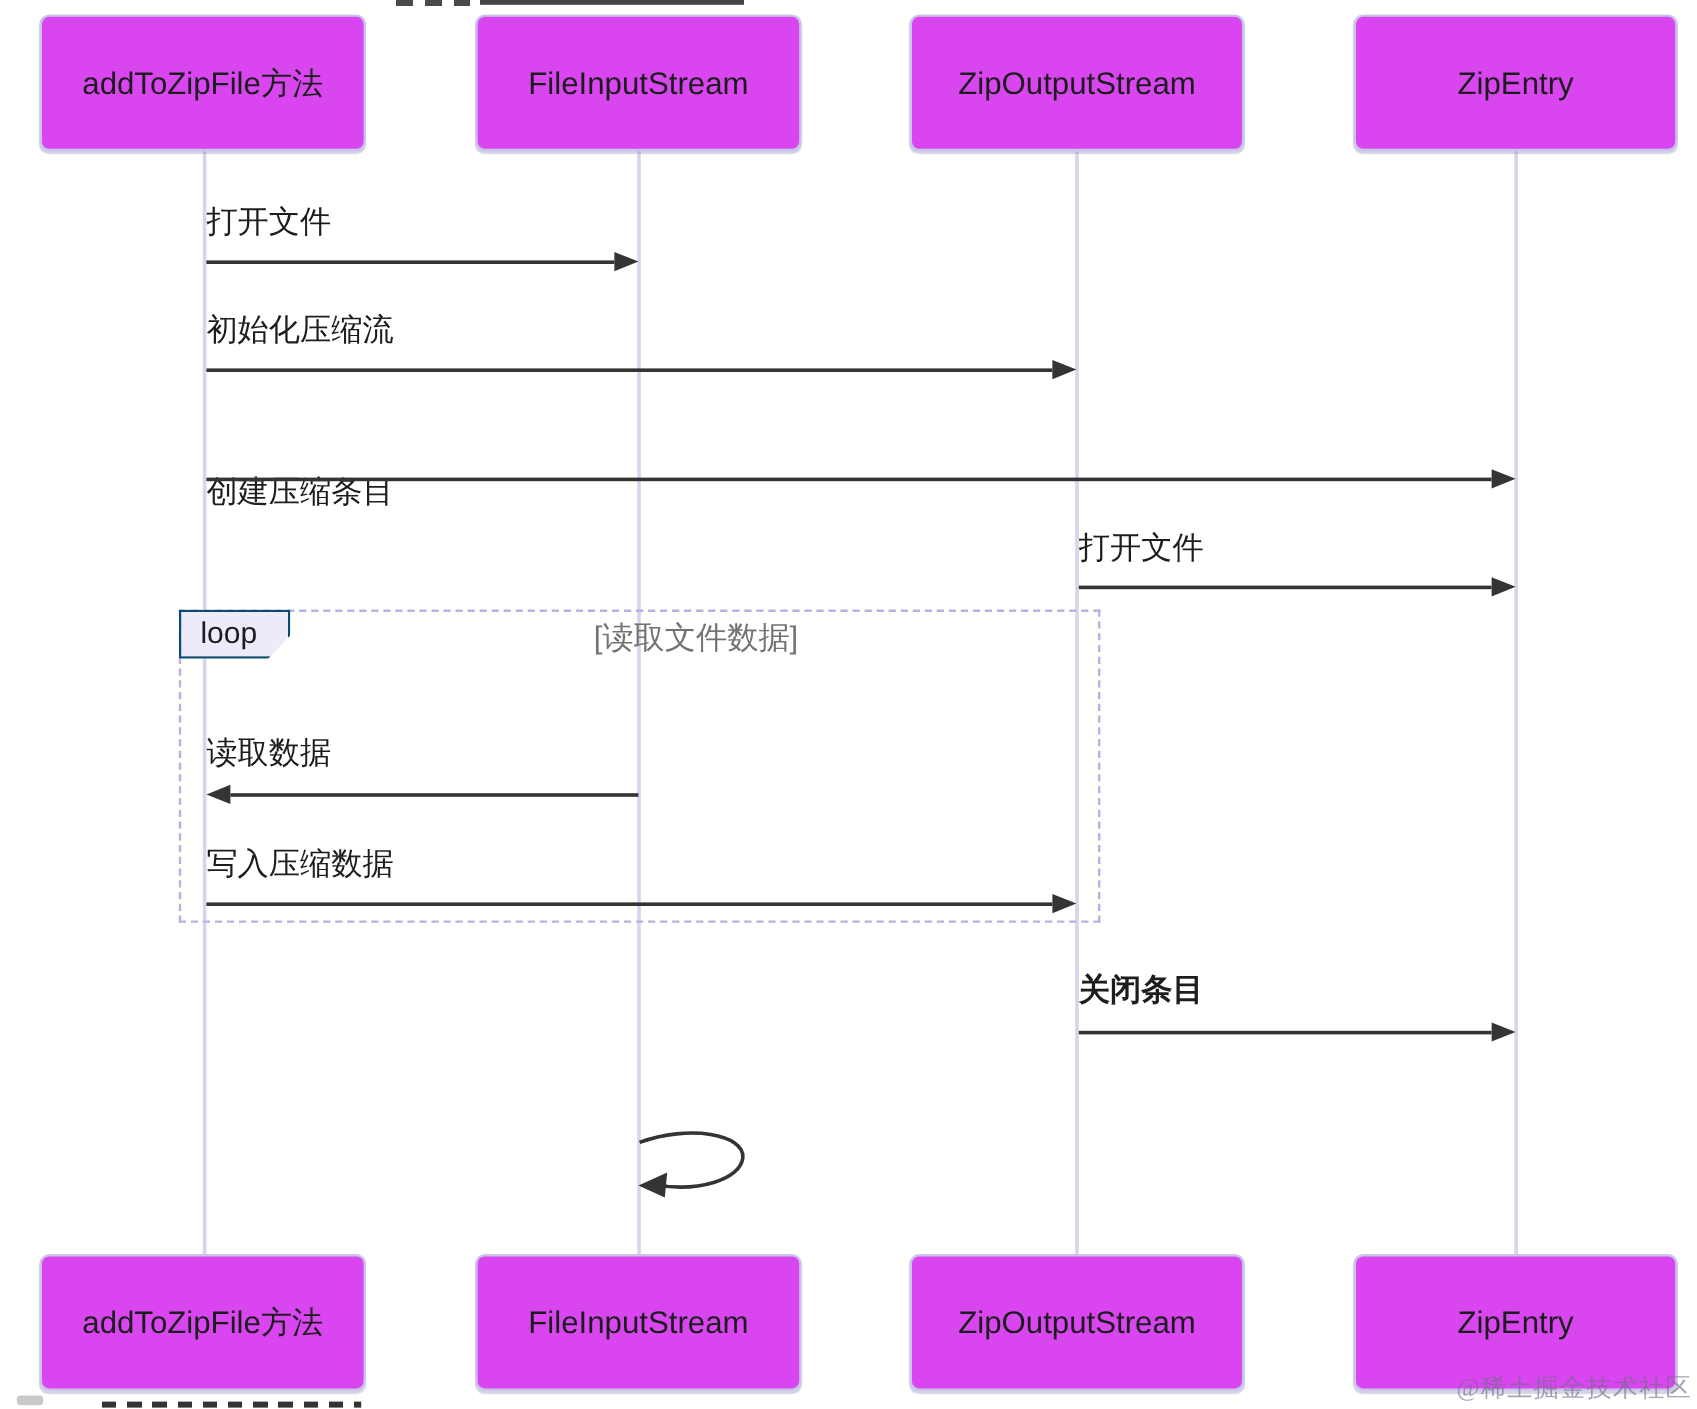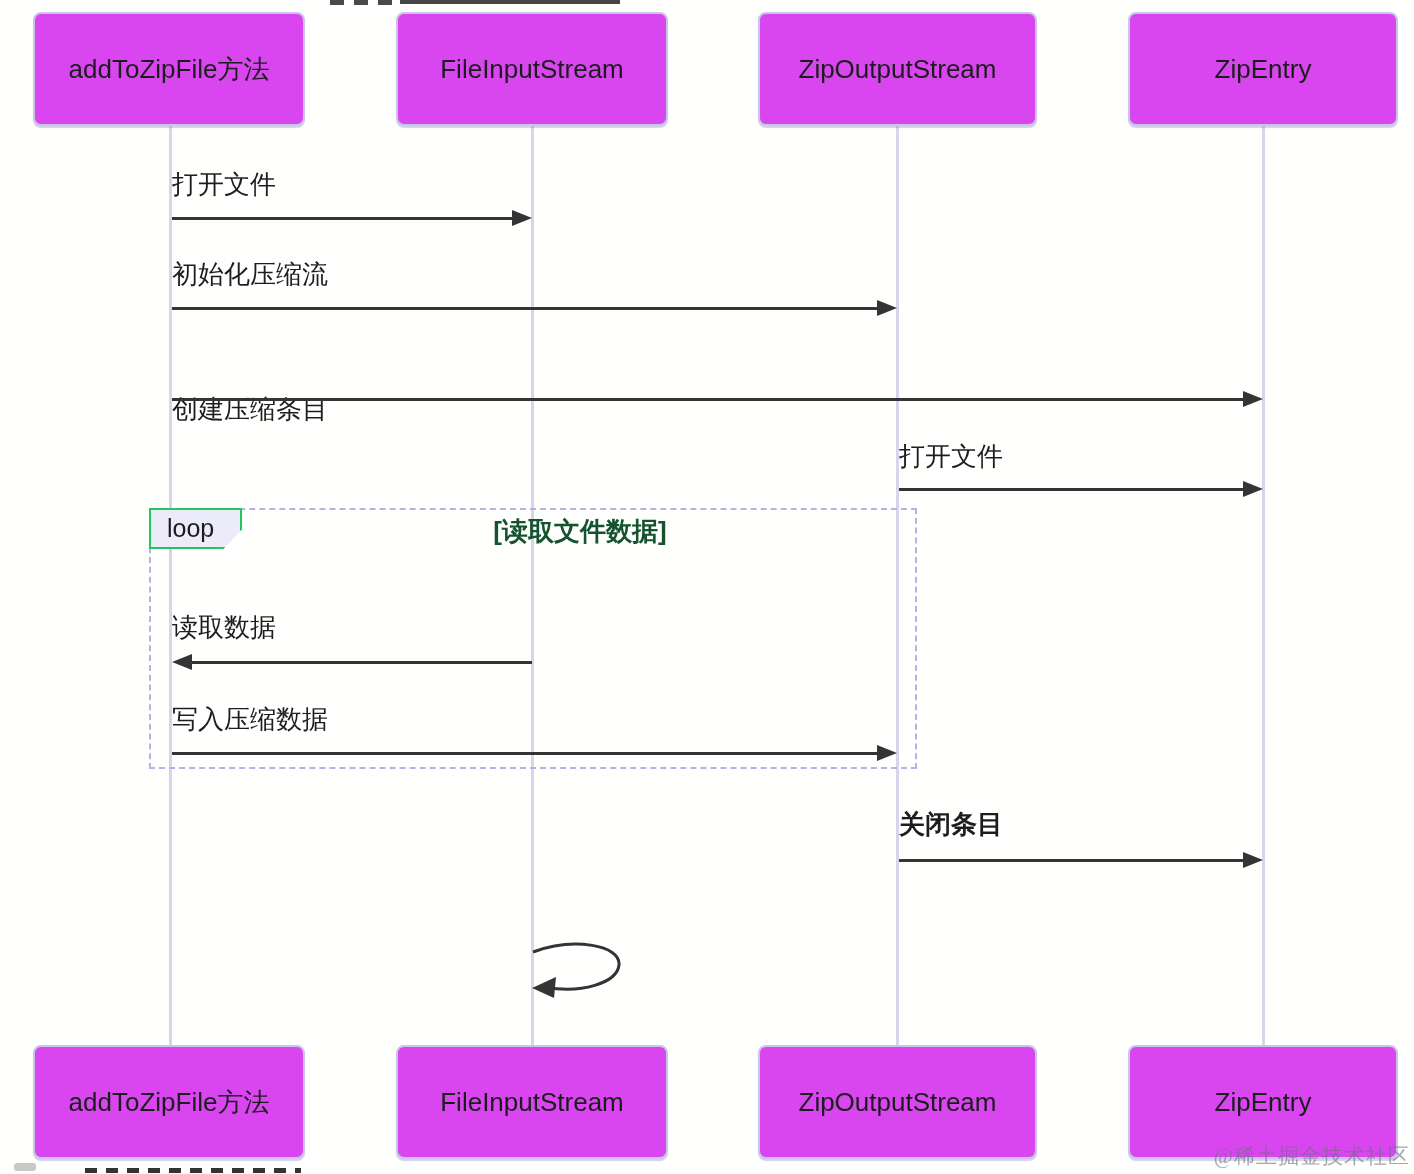--- a/index.html
+++ b/index.html
@@ -27,27 +27,27 @@
     position:absolute;width:0;height:0;
     border-top:8px solid transparent;border-bottom:8px solid transparent;
     border-right:20px solid #343434;
   }
   #loop-frame{
     position:absolute;left:149px;top:508px;width:768px;height:261px;
     border:2px dashed #B7B2E3;box-sizing:border-box;
   }
   #loop-tab{
     position:absolute;left:149px;top:508px;width:93px;height:41px;
-    background:#ECEBFA;border:2px solid #22c55e;box-sizing:border-box;
+    background:#ECEBFA;border:2px solid #0c4a6e;box-sizing:border-box;
     clip-path:polygon(0 0,100% 0,100% 52%,80% 100%,0 100%);
     font-size:25px;line-height:37px;padding-left:16px;color:#1c1c1e;
   }
   #loop-condition{
     position:absolute;left:430px;top:513px;width:300px;height:36px;line-height:36px;
-    text-align:center;font-size:26px;color:#14532d;white-space:nowrap;font-weight:bold;
+    text-align:center;font-size:26px;color:#737373;white-space:nowrap;
   }
   #self-loop-svg{position:absolute;left:529px;top:942px;}
   #watermark{
     position:absolute;right:4px;top:1142px;font-size:21px;
     color:rgba(112,110,132,0.62);font-family:Liberation Serif, serif;
     letter-spacing:1px;
   }
   .crop-strip{position:absolute;background:#454545;}
   #crop-top-dots{
     position:absolute;left:330px;top:0;width:66px;height:5px;

